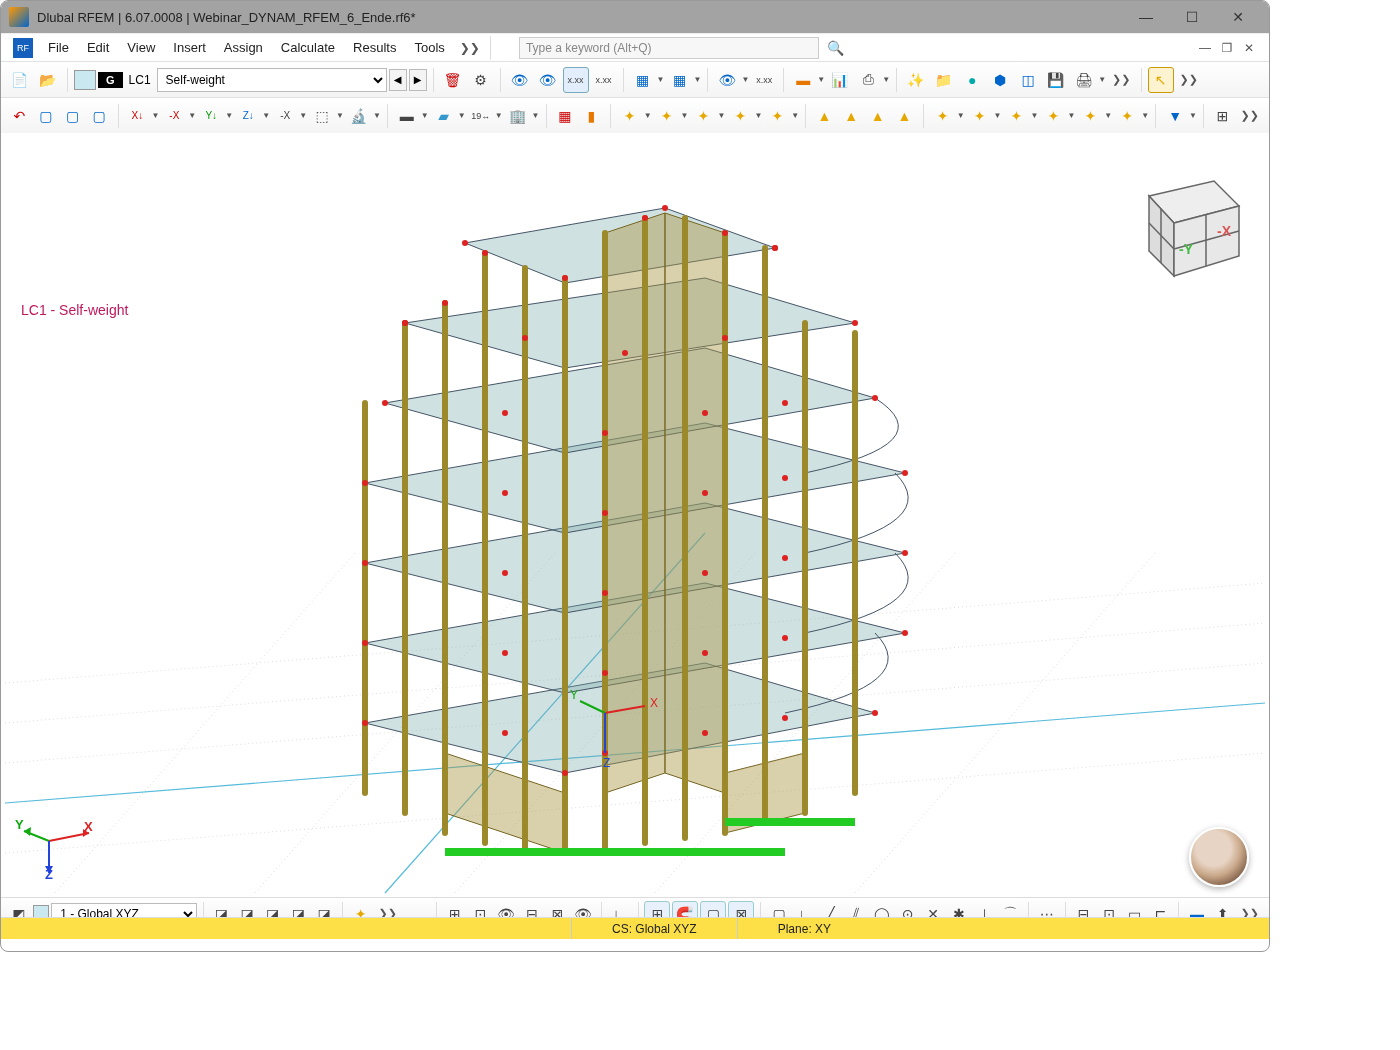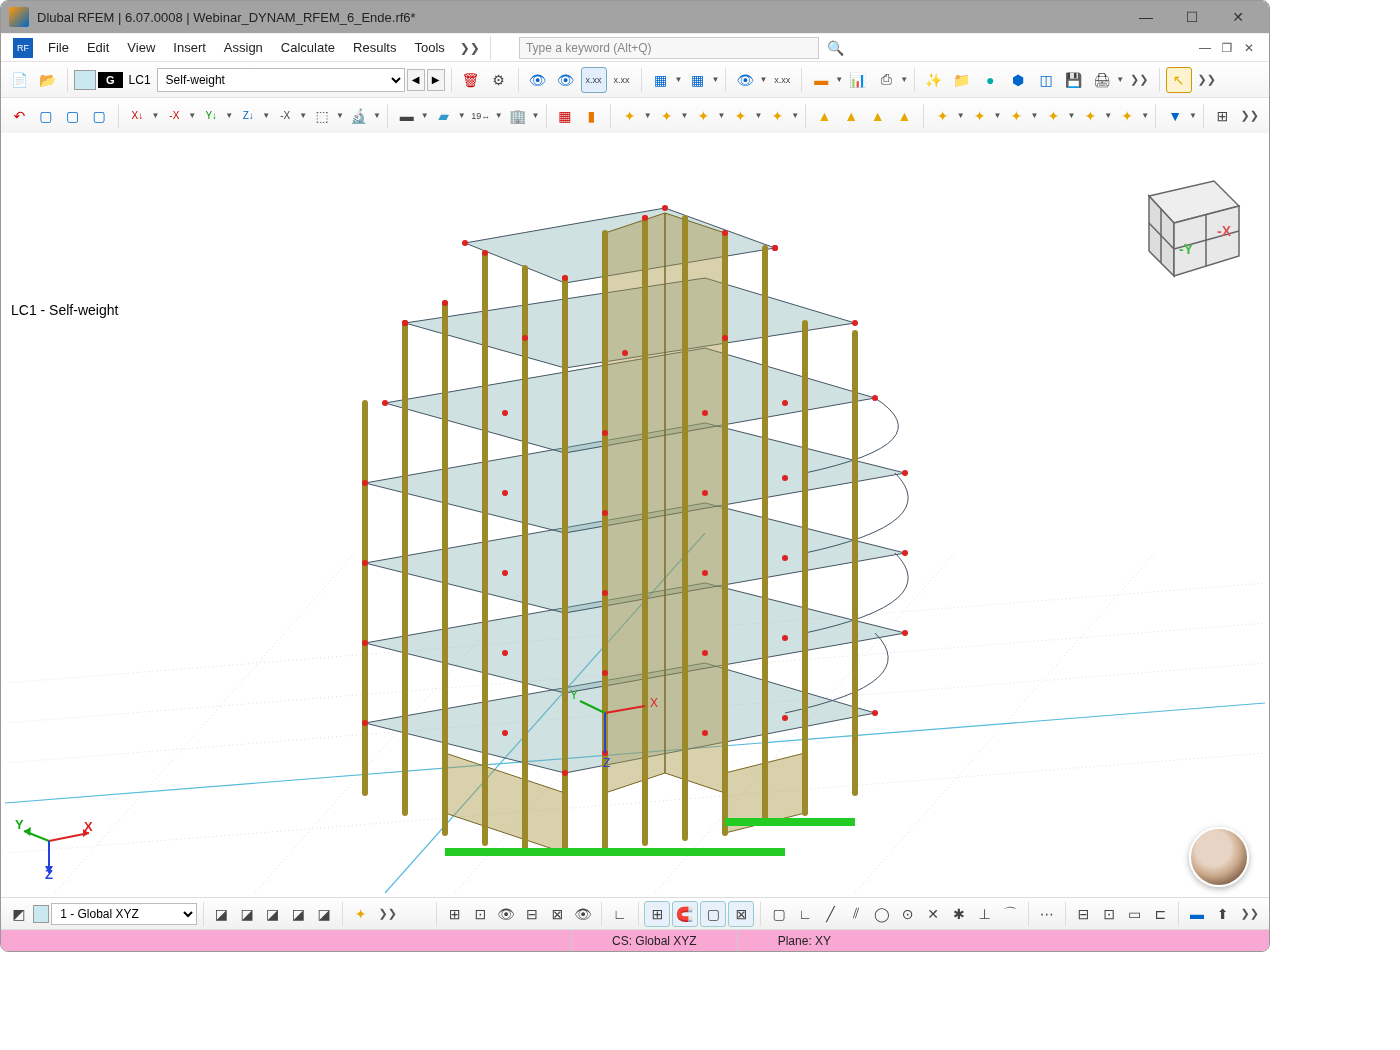--- a/index.html
+++ b/index.html
@@ -23,50 +23,50 @@
   .menubar .sm-btn { width:16px; height:16px; font-size:12px; color:#555; display:flex; align-items:center; justify-content:center;}
 
   
   .toolbar { height: 36px; display: flex; align-items: center; padding: 0 6px; background: linear-gradient(#fff,#f4f4f4); border-top: 1px solid #e2e2e2; gap:2px; }
   .tb-btn { width: 26px; height: 26px; display:flex; align-items:center; justify-content:center; border:1px solid transparent; border-radius:3px; font-size:14px; color:#444; position:relative;}
   .tb-sep { width:1px; height:24px; background:#ddd; margin:0 4px;}
   .tb-dd { display:flex; align-items:center;}
   .tb-dd .caret { font-size:8px; color:#555; margin-left:1px;}
   .lc-badge { background:#000; color:#fff; font-size:11px; padding:2px 8px; font-weight:bold;}
   .lc-text { font-size:12px; padding:0 4px;}
-  .lc-select { height:24px; width:248px; border:1px solid #bbb; font-size:12px; padding:0 4px; background:#fff;}
+  .lc-select { height:24px; width:230px; border:1px solid #bbb; font-size:12px; padding:0 4px; background:#fff;}
   .nav-btn { width:18px; height:22px; border:1px solid #bbb; background:#f4f4f4; font-size:10px; display:flex; align-items:center; justify-content:center;}
   .color-swatch { width:22px; height:20px; border:1px solid #999;}
 
   .yellow-star { color:#e6a800;}
   .red-i { color:#c00;}
   .blue-i { color:#06c;}
   .orange-i { color:#e67700;}
 
   
-  .vp-label { position:absolute; left:6px; top:153px; font-size:14px; color:#000000;}
+  .vp-label { position:absolute; left:16px; top:153px; font-size:14px; color:#be185d;}
   
   
   .canvas { position:absolute; left:4px; right:4px; top:148px; bottom:54px; background:#fff; overflow:hidden;}
   .canvas svg { width:100%; height:100%;}
 
   
   .navcube { position:absolute; right:20px; top:155px; width:130px; height:130px;}
   
   
   .axis-bl { position:absolute; left:18px; bottom:70px; width:80px; height:70px;}
   .axis-bl .lbl { position:absolute; font-size:13px; font-weight:bold;}
   
   
   .avatar { position:absolute; right:20px; bottom:64px; width:60px; height:60px; border-radius:50%; background: radial-gradient(circle at 40% 35%, #e8d4c4 35%, #c9a88a 55%, #8a6a52 75%); border:2px solid #fff; box-shadow:0 2px 6px rgba(0,0,0,.3);}
 
   
   .bottom-toolbar { position:absolute; left:0; right:0; bottom:22px; height:32px; display:flex; align-items:center; padding:0 6px; background:linear-gradient(#fff,#f0f0f0); border-top:1px solid #ddd; gap:2px;}
   .ws-select { height:22px; border:1px solid #bbb; font-size:12px; padding:0 4px; width:160px; background:#fff;}
-  .status-line { position:absolute; left:0; right:0; bottom:0; height:22px; display:flex; font-size:12px; color:#222; background:#f9a8d4; border-top:1px solid #ddd;}
+  .status-line { position:absolute; left:0; right:0; bottom:12px; height:22px; display:flex; font-size:12px; color:#222; background:#fde047; border-top:1px solid #ddd;}
   .status-line .cell { padding:0 40px; border-left:1px solid #ccc; height:100%; display:flex; align-items:center;}
   .btn-group-active .tb-btn { background:#e8f0fb; border-color:#9cc;}
   
   .chev2 { font-size:11px; color:#555; padding:0 4px;}
 </style>
 </head>
 <body>
 
 <div class="titlebar">
   <div class="app-icon"></div>

